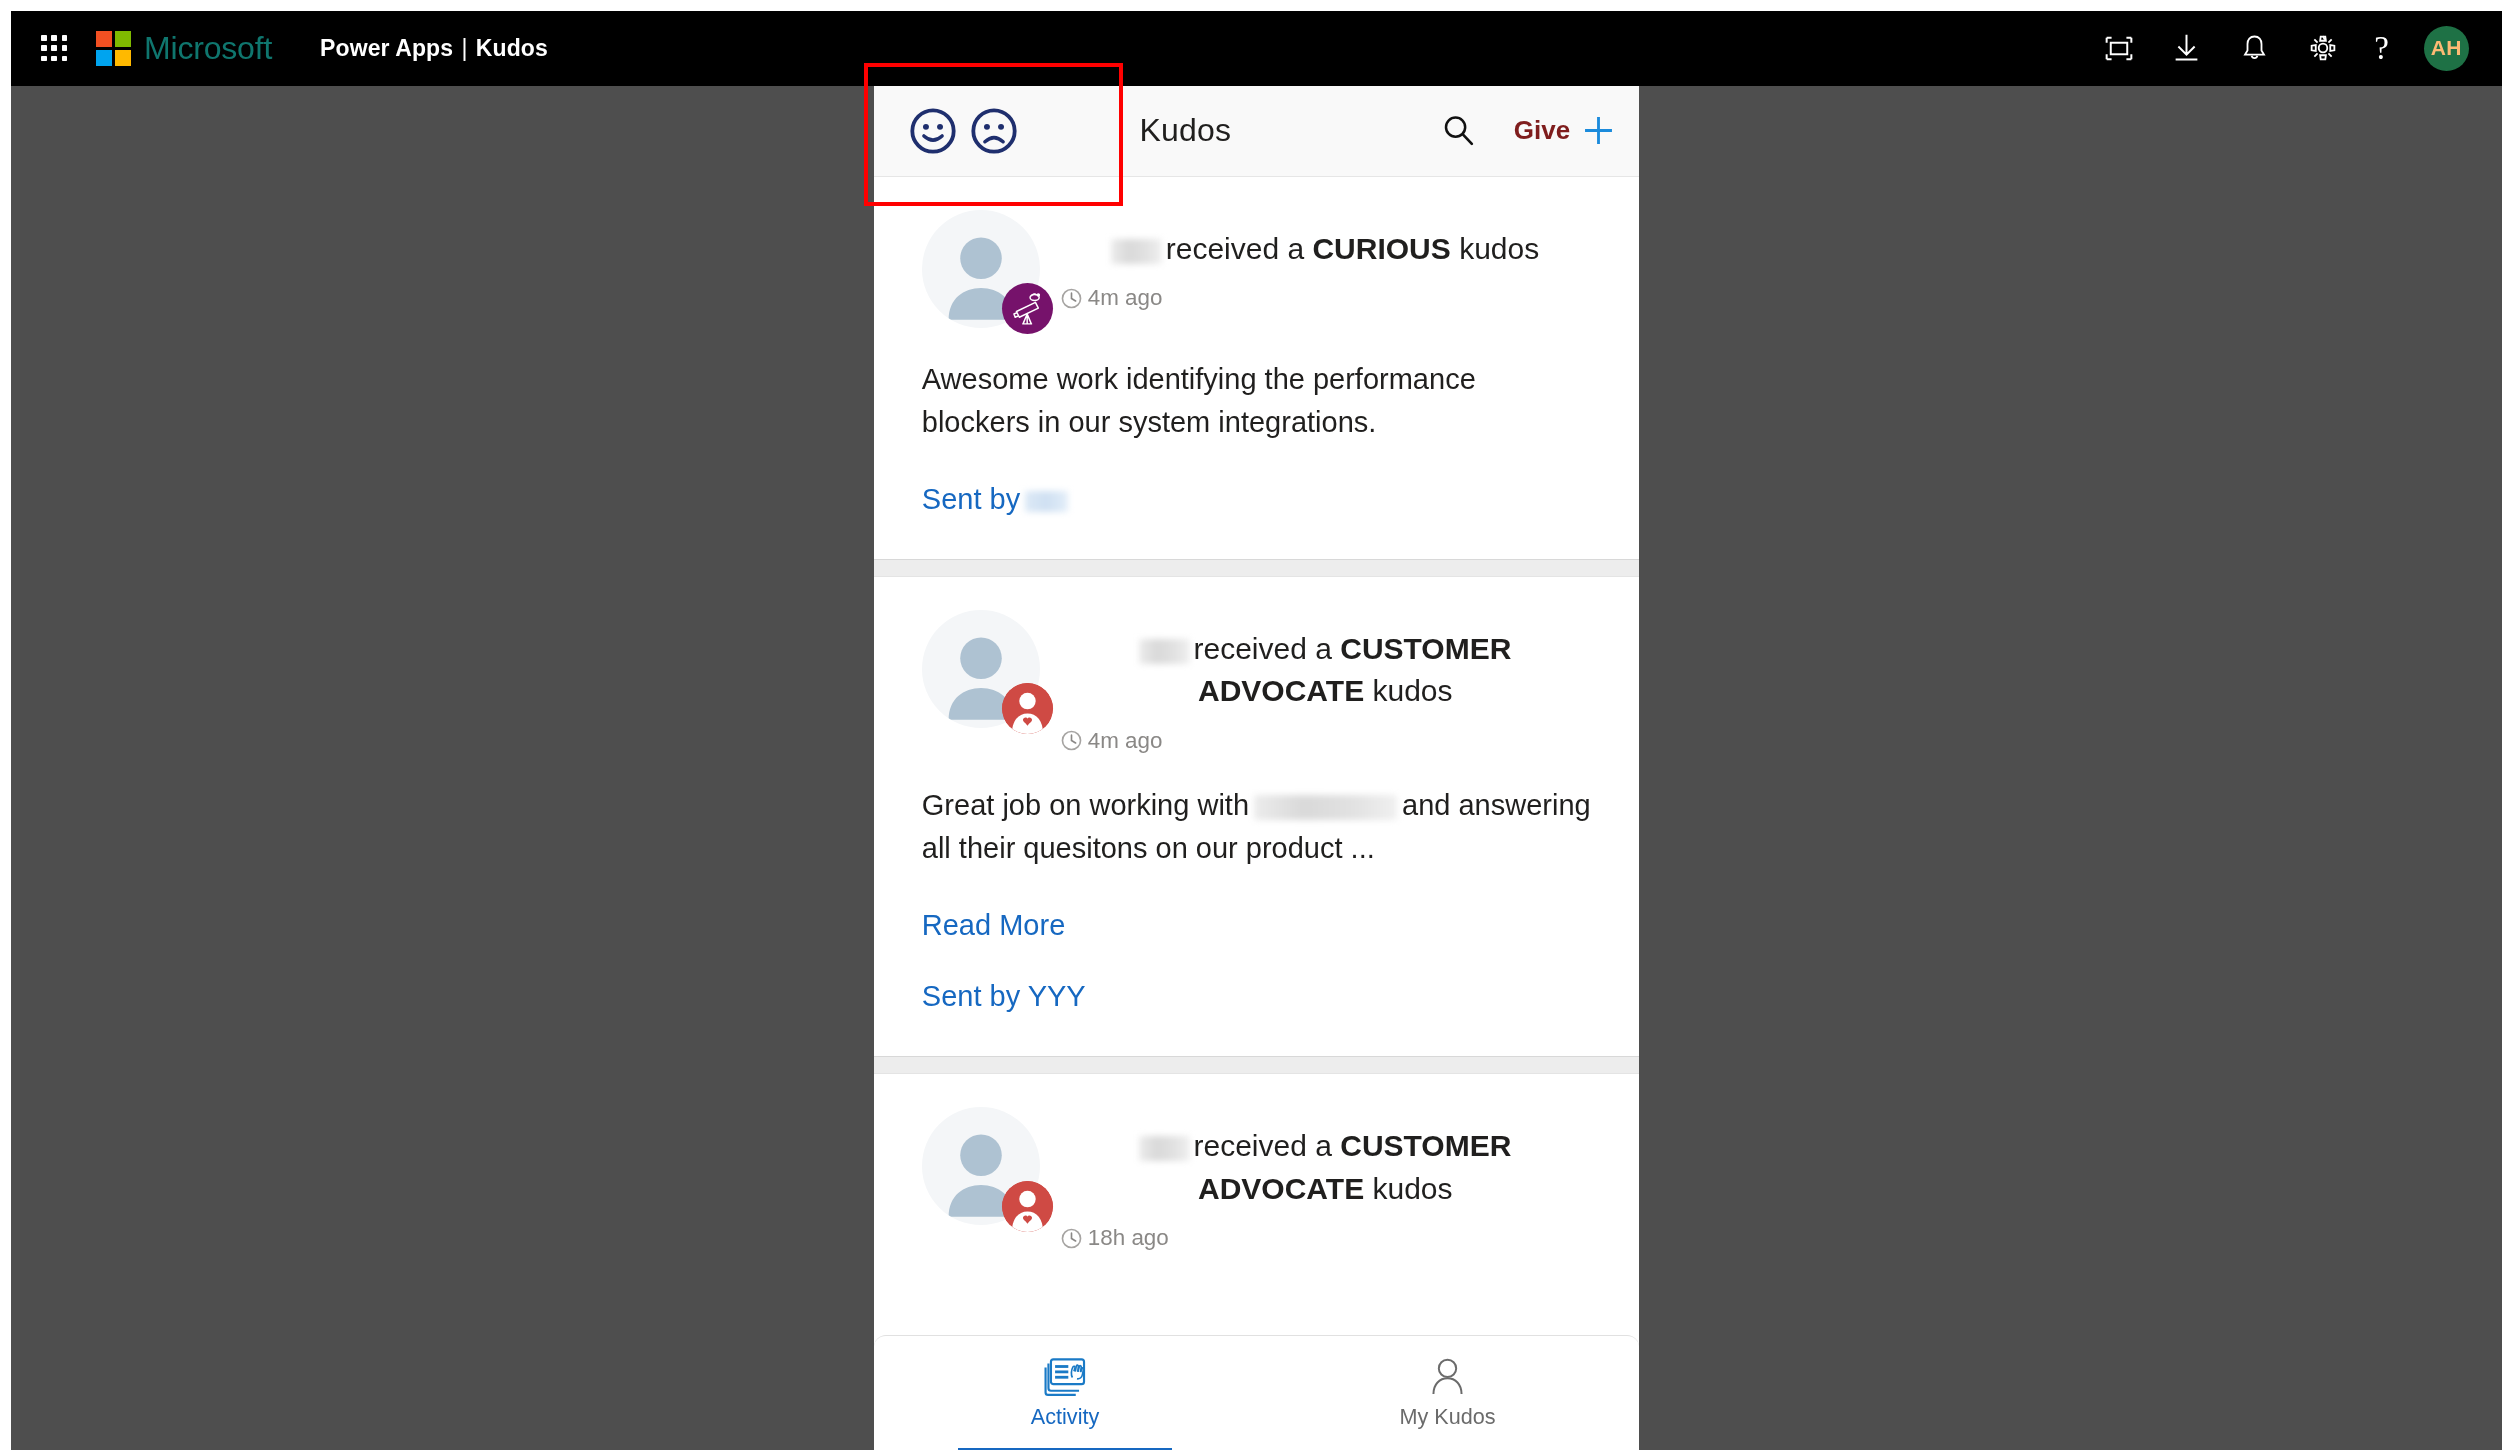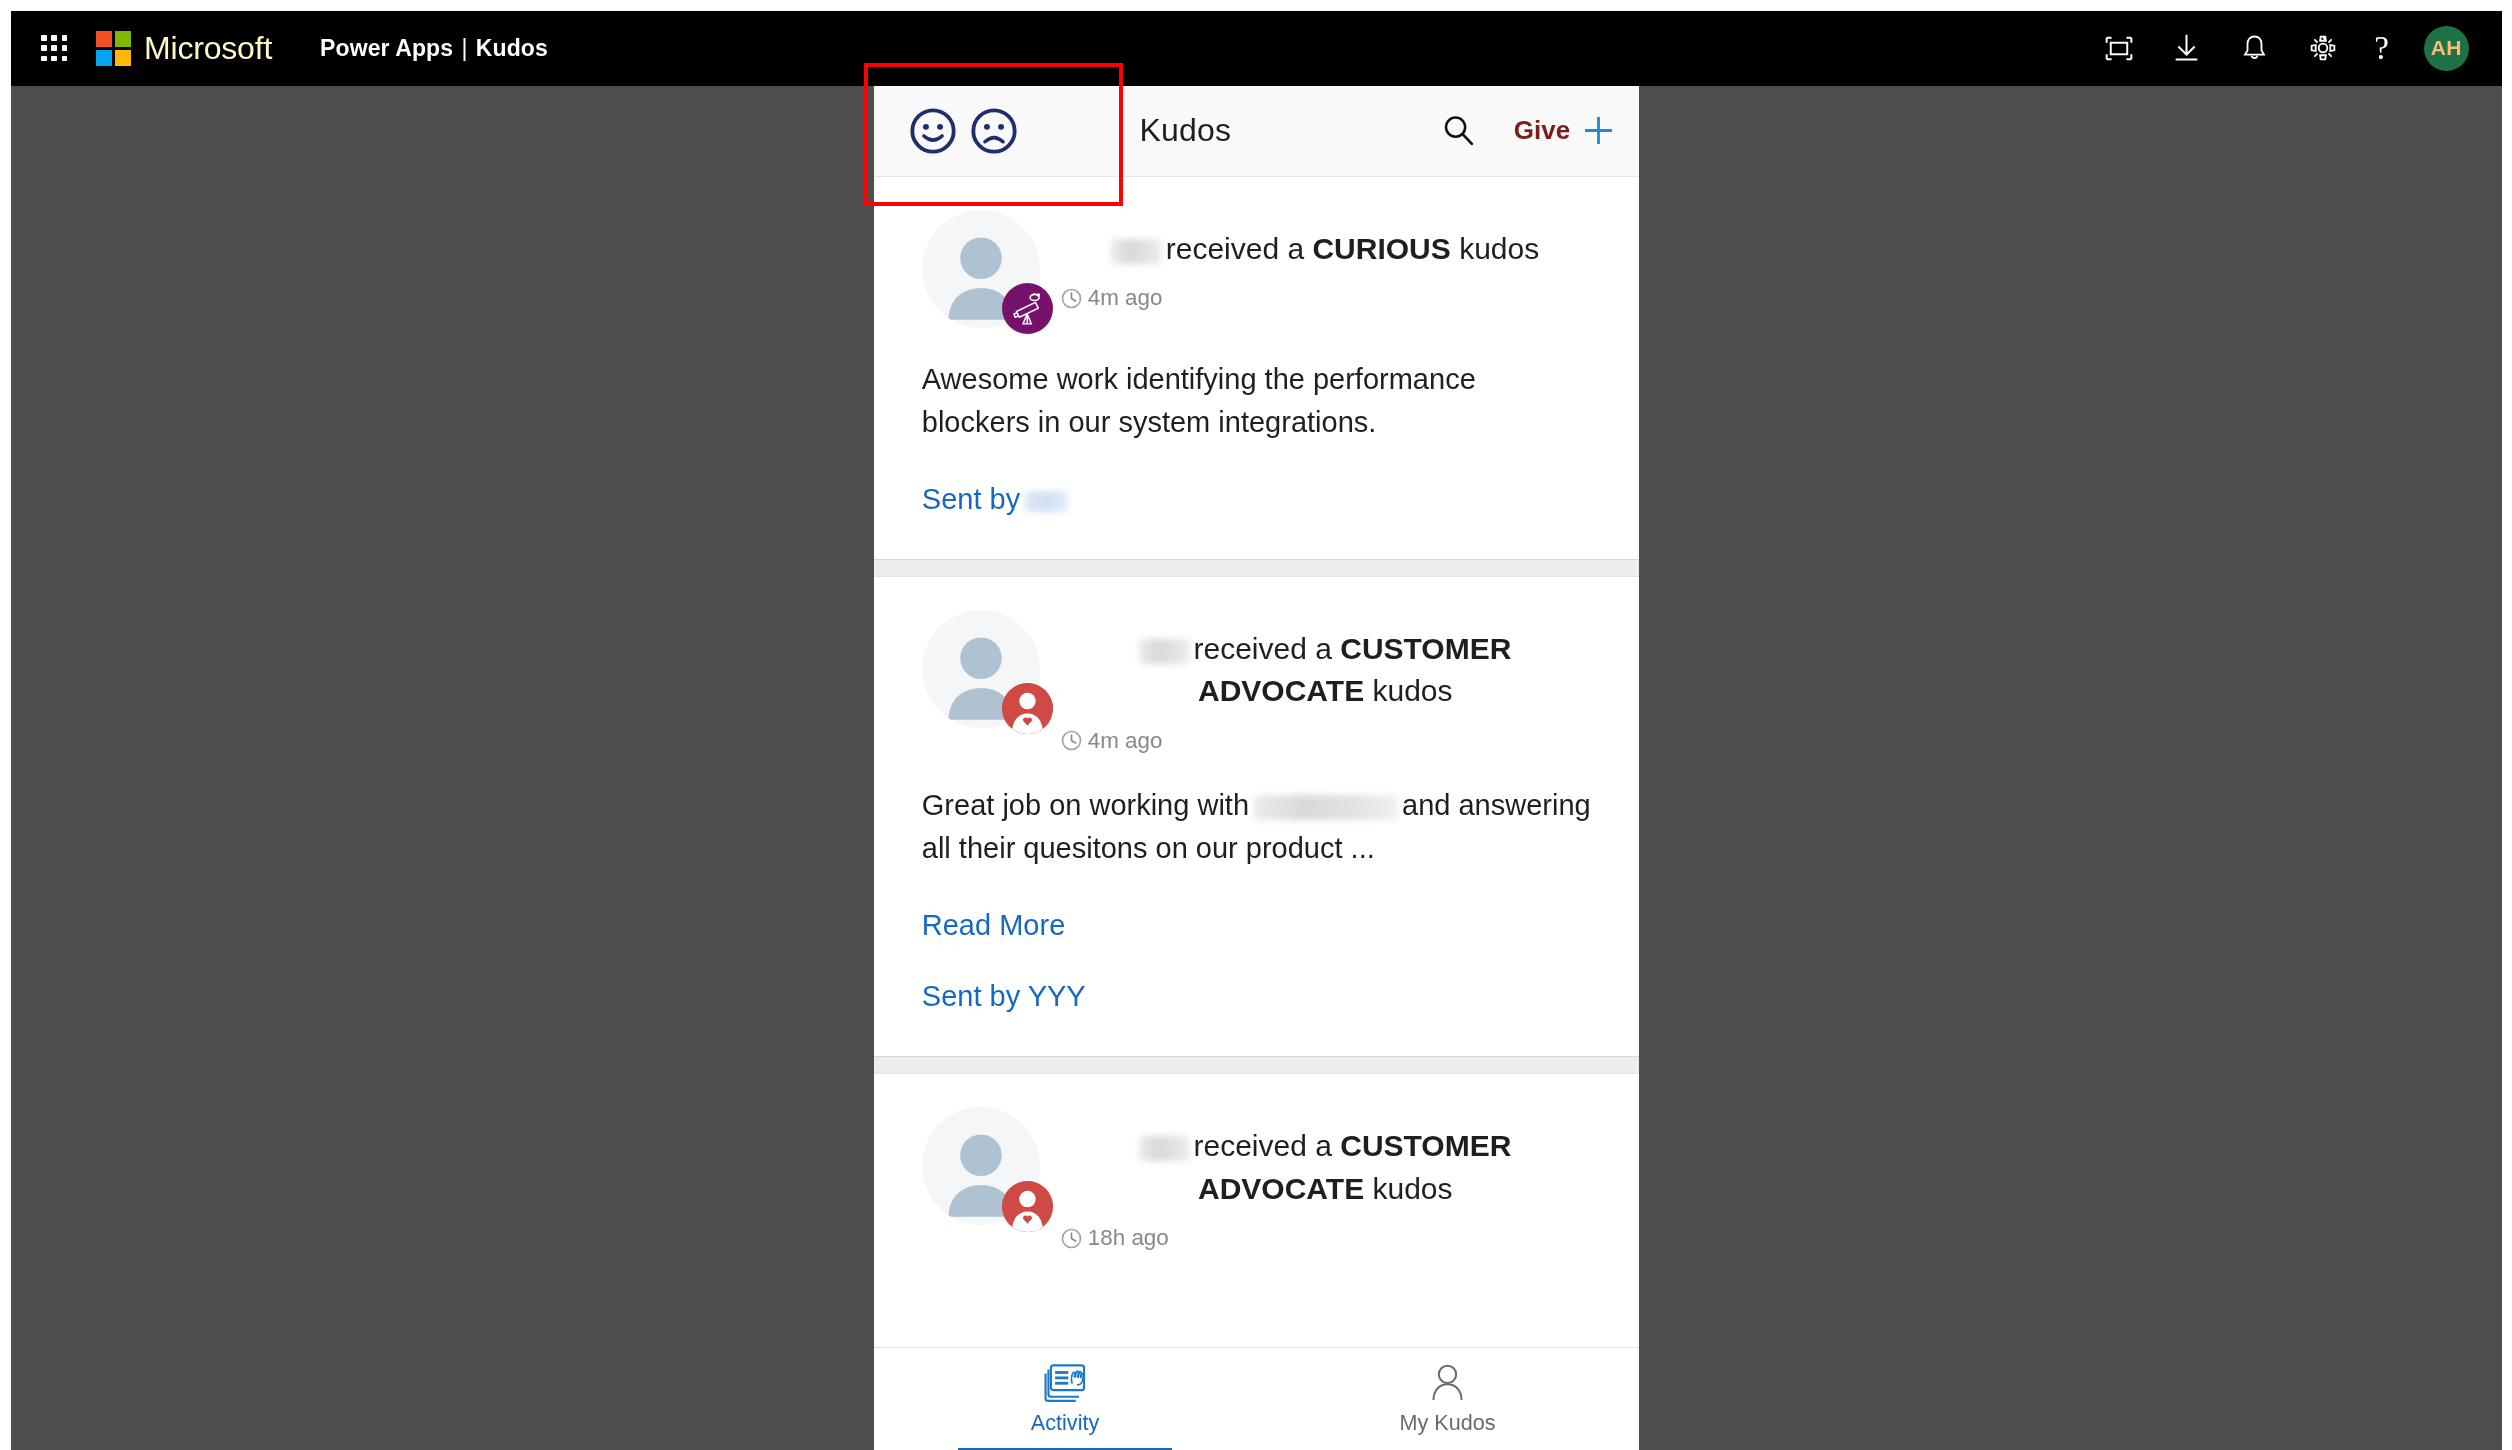--- a/index.html
+++ b/index.html
@@ -63,21 +63,21 @@
     gap: 2.5px;
     margin-right: 13.3px;
   }
   .ms-logo i { display: block; }
   .ms-q1 { background: #f25022; }
   .ms-q2 { background: #7fba00; }
   .ms-q3 { background: #00a4ef; }
   .ms-q4 { background: #ffb900; }
 
   .ms-word {
-    color: #fef9c3;
+    color: #0f766e;
     font-size: 32px;
     font-weight: 400;
     letter-spacing: -0.2px;
     margin-right: 48px;
     white-space: nowrap;
   }
   .app-name {
     color: #ffffff;
     font-size: 23px;
     font-weight: 600;
@@ -283,25 +283,26 @@
     color: #1668c1;
     margin-top: 38px;
     cursor: pointer;
     width: fit-content;
   }
   .card-pad-bottom { height: 43px; }
 
   
   #bottom-nav {
     flex: 0 0 auto;
-    height: 104px;
+    height: 116px;
     background: #ffffff;
     border-top: 0.8px solid #e1e1e1;
     display: flex;
     align-items: center;
+    border-radius: 12px;
   }
   .nav-item {
     flex: 1 1 0;
     display: flex;
     flex-direction: column;
     align-items: center;
     justify-content: center;
     gap: 5px;
     cursor: pointer;
     height: 100%;

